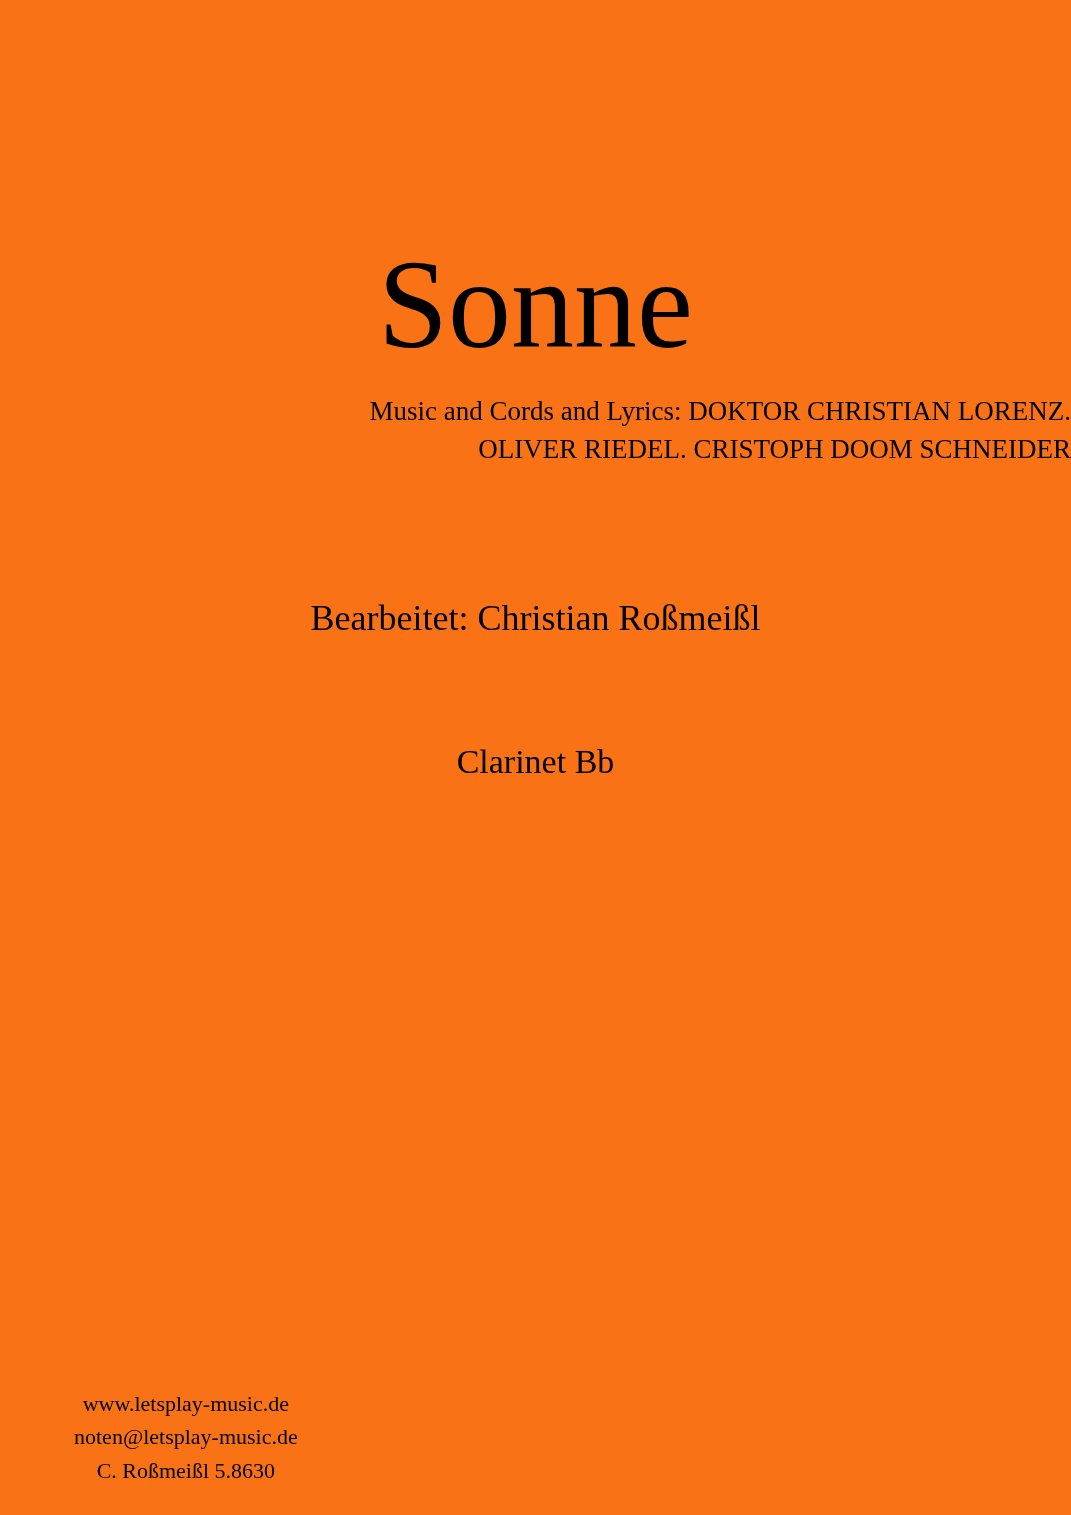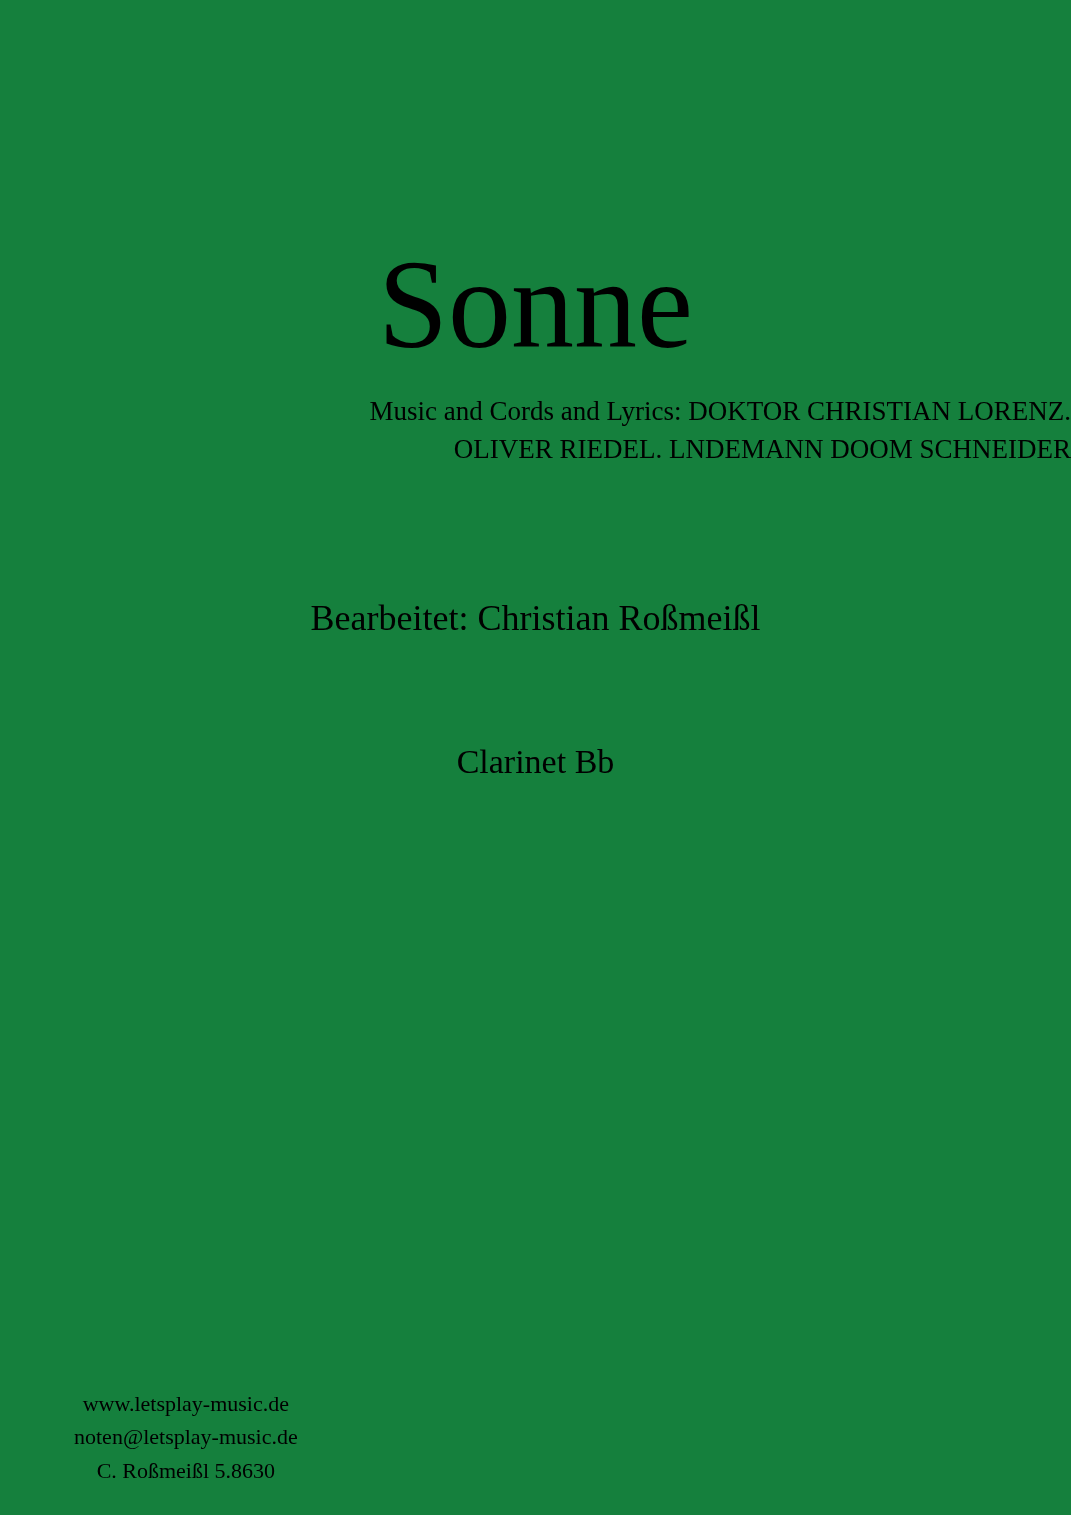--- a/index.html
+++ b/index.html
@@ -8,21 +8,21 @@
     background: #ffffff;
   }
   body {
     font-family: "Liberation Serif", serif;
     color: #000000;
   }
   .page {
     position: relative;
     width: 1071px;
     height: 1515px;
-    background: #15803d;
+    background: #f97316;
     overflow: hidden;
     margin: 0 auto;
   }
   .title {
     position: absolute;
     top: 155px;
     left: 0;
     width: 100%;
     text-align: center;
     font-size: 126px;
@@ -75,21 +75,21 @@
 </style>
 </head>
 <body>
 
 <div class="page">
 
   <h1 class="title">Sonne</h1>
 
   <div class="credits">
     <div>Music and Cords and Lyrics: DOKTOR CHRISTIAN LORENZ.</div>
-    <div>OLIVER RIEDEL. LNDEMANN DOOM SCHNEIDER</div>
+    <div>OLIVER RIEDEL. CRISTOPH DOOM SCHNEIDER</div>
   </div>
 
   <div class="arranger">Bearbeitet: Christian Roßmeißl</div>
 
   <div class="instrument">Clarinet Bb</div>
 
   <div class="footer">
     <div>www.letsplay-music.de</div>
     <div>noten@letsplay-music.de</div>
     <div>C. Roßmeißl 5.8630</div>

